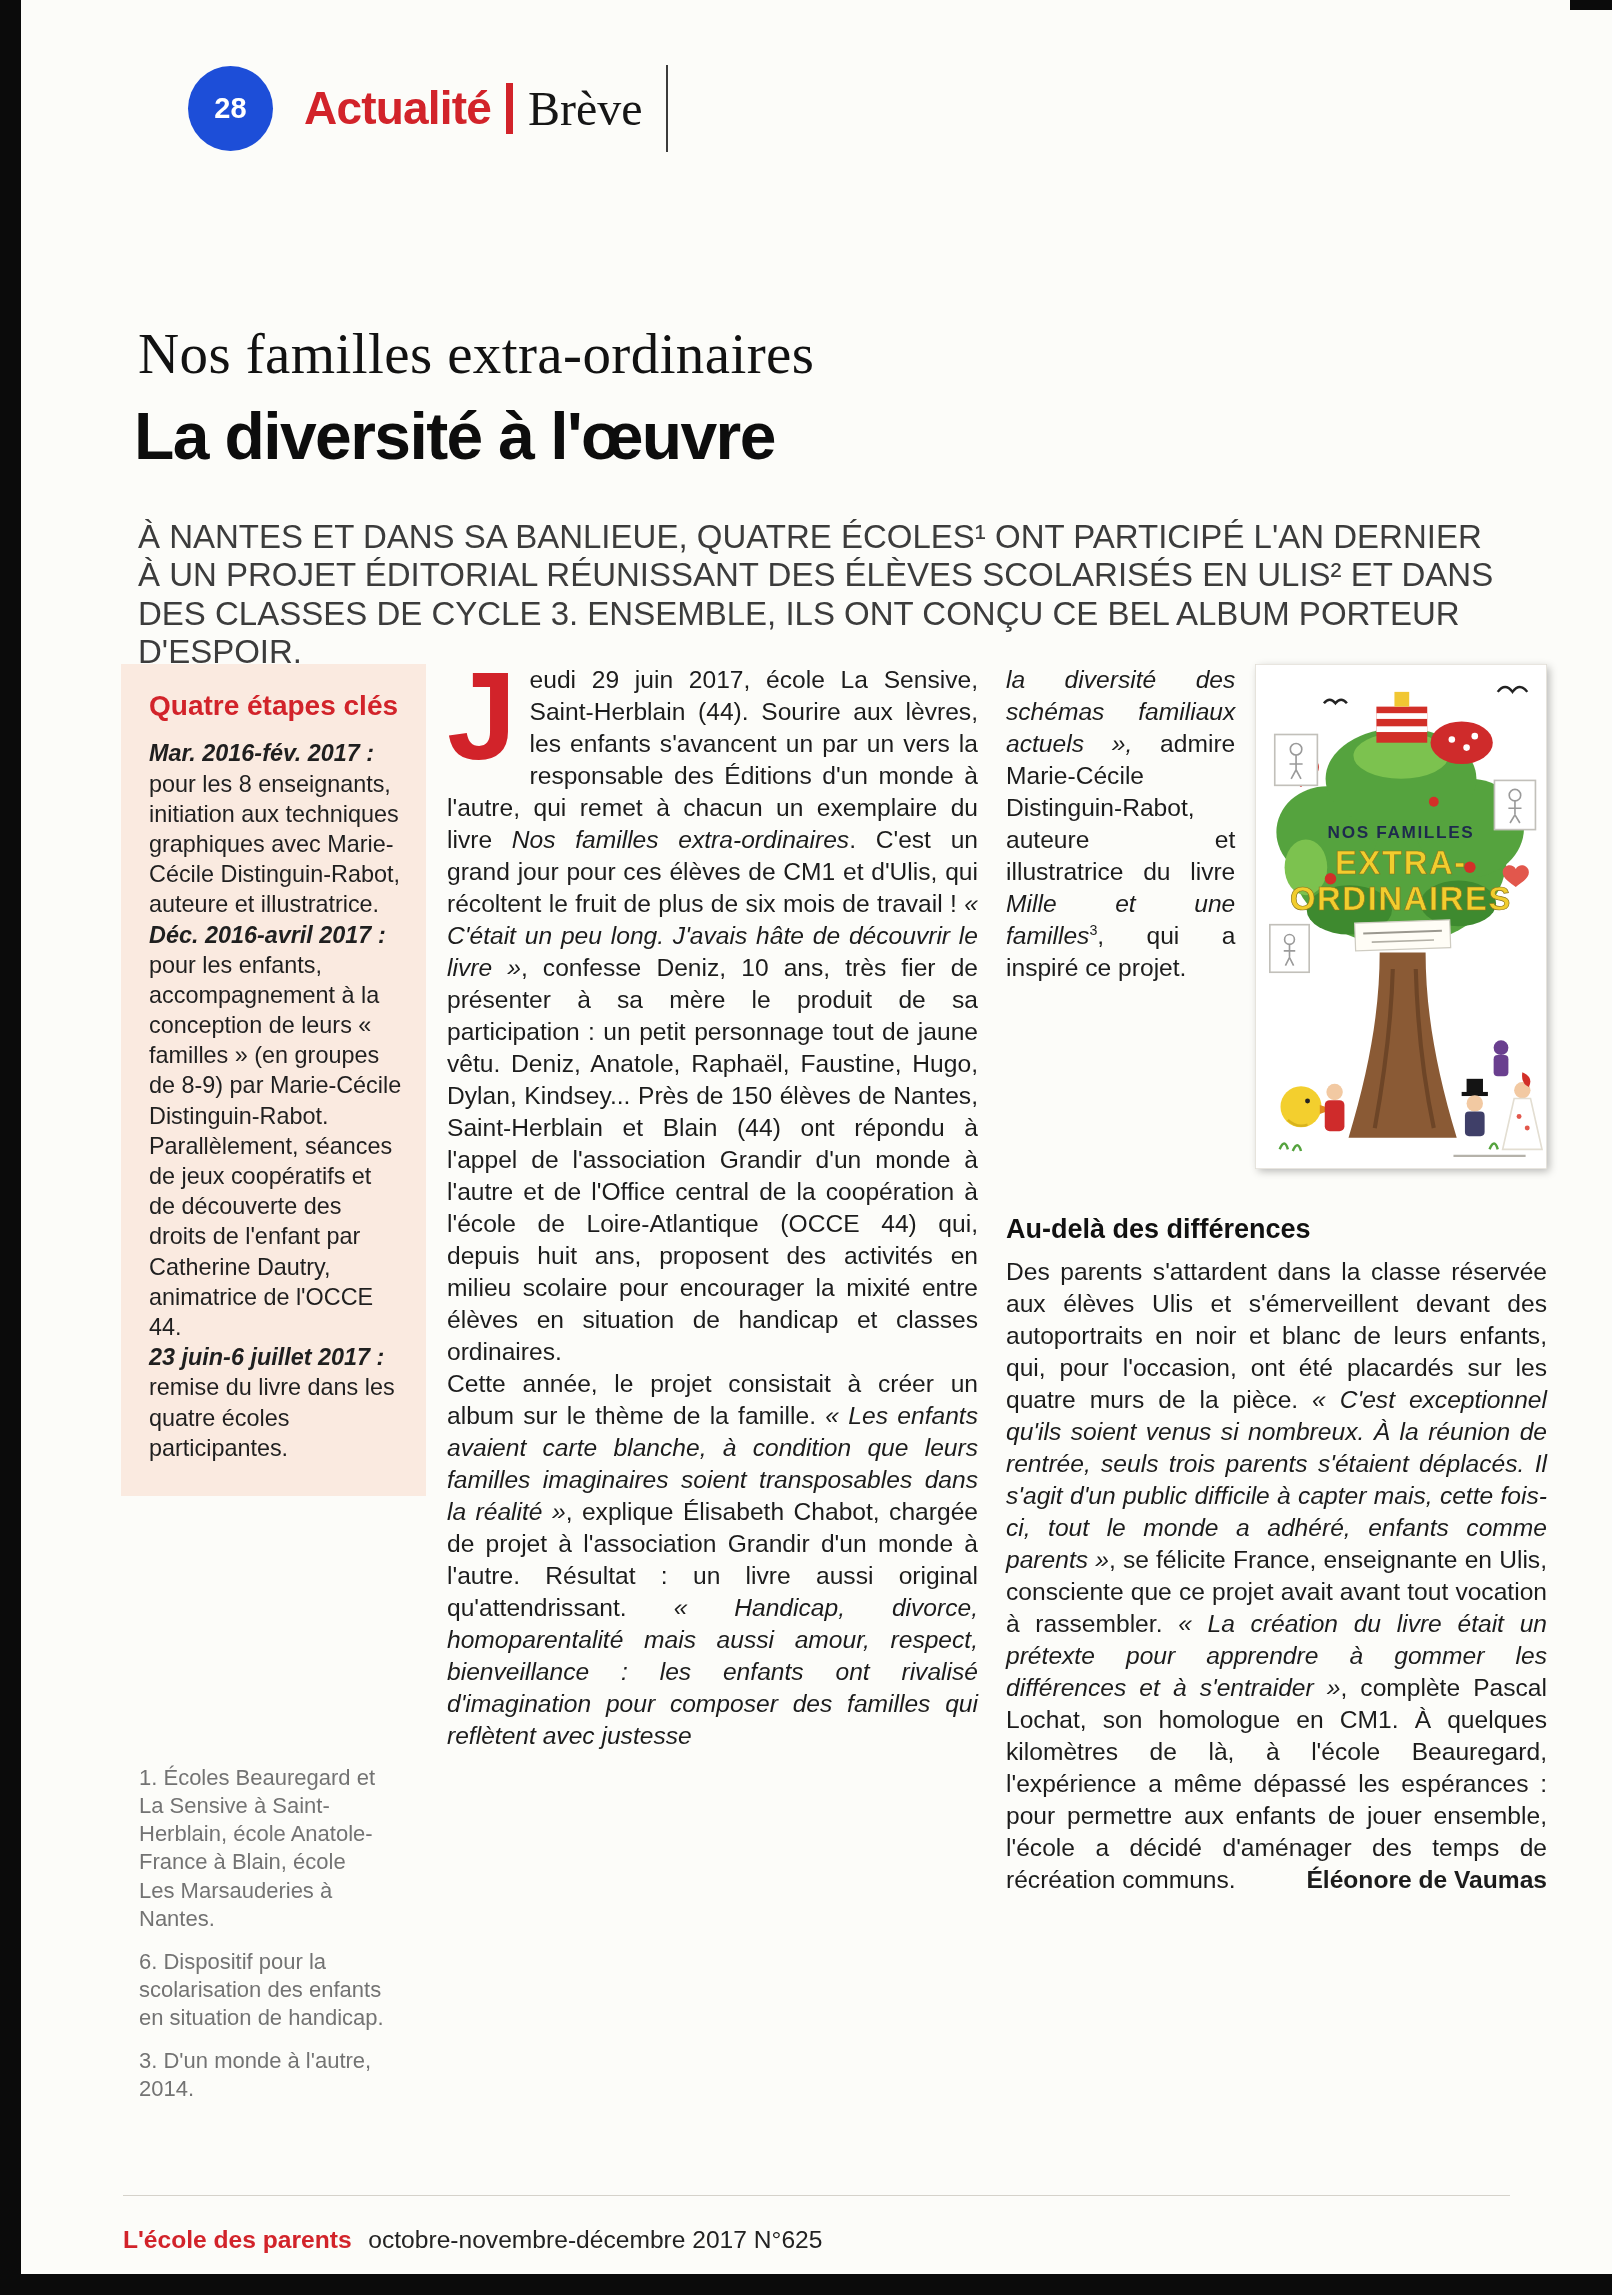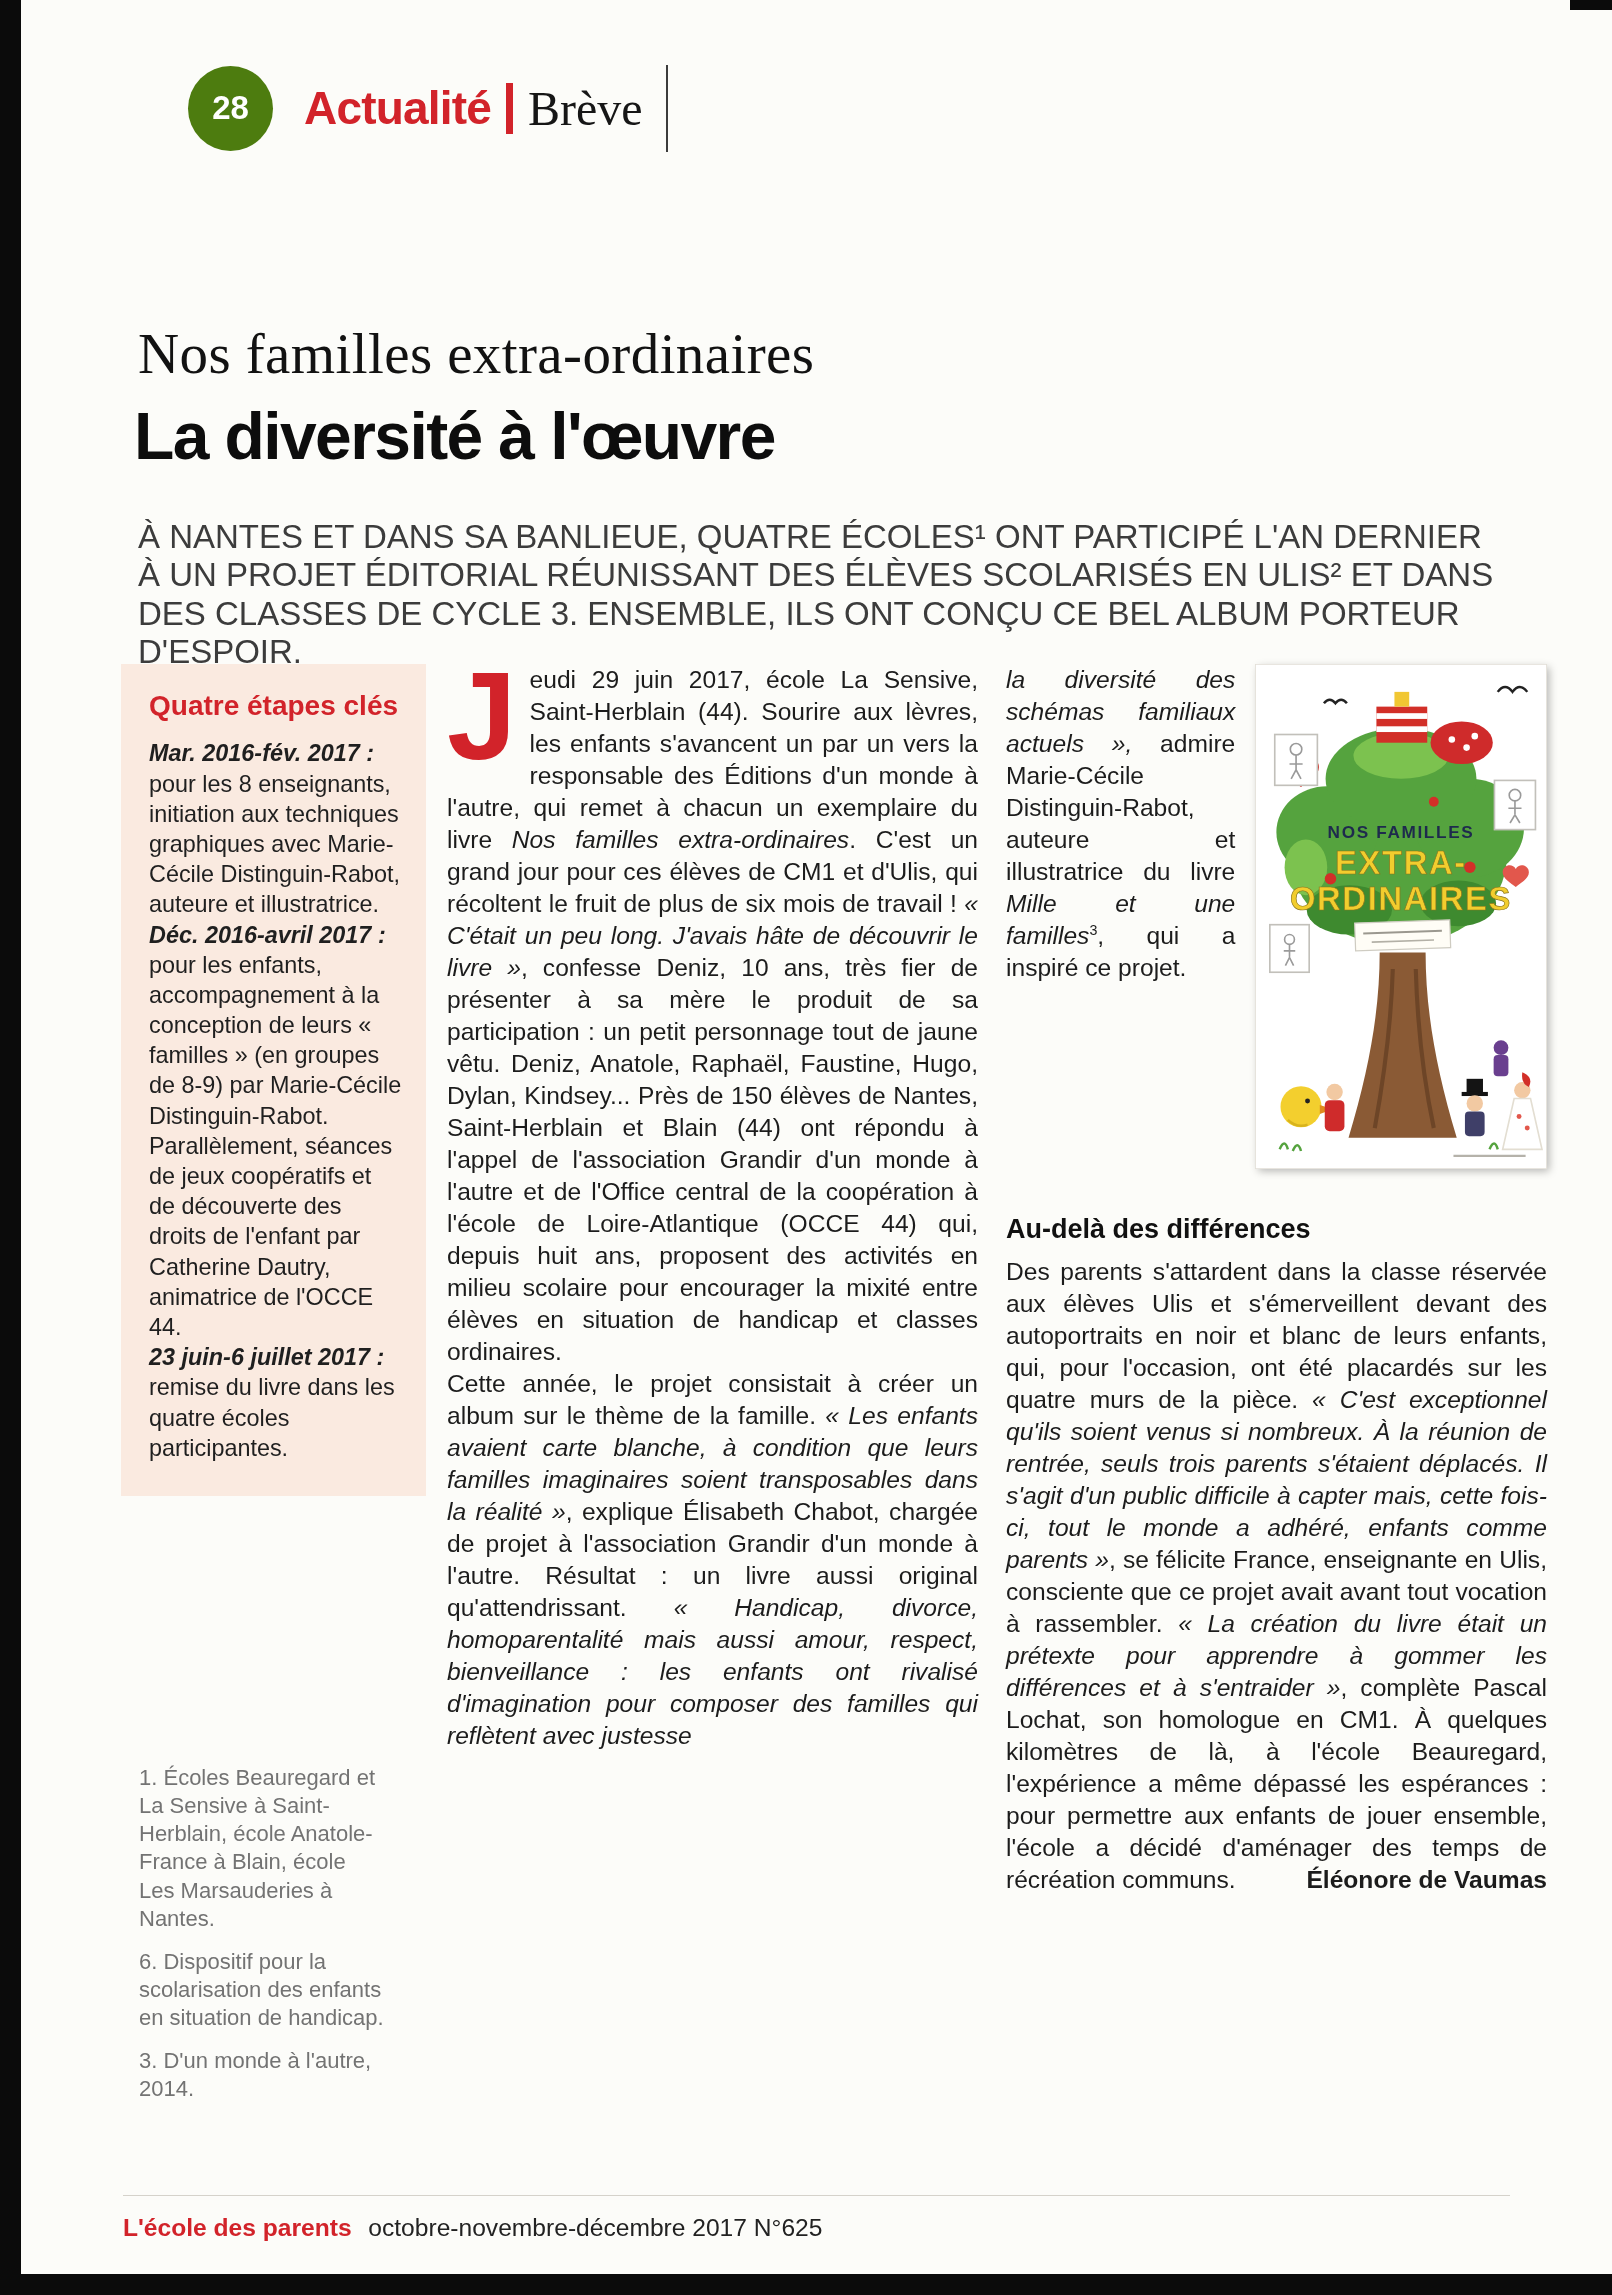--- a/index.html
+++ b/index.html
@@ -10,22 +10,22 @@
     font-family:"Liberation Sans", sans-serif; color:#1d1d1d; overflow:hidden;
   }
   
   .scan-edge-left { position:absolute; left:0; top:0; width:21px; height:100%; background:#0b0b0b; }
   .scan-edge-bottom { position:absolute; left:0; bottom:0; width:100%; height:21px; background:#0b0b0b; }
   .scan-edge-corner { position:absolute; right:0; top:0; width:43px; height:9.8px; background:#0b0b0b; }
 
   
   .masthead { position:absolute; left:188px; top:62px; display:flex; align-items:center; height:92px; }
   .page-number {
-    width:85px; height:85px; border-radius:50%; background:#4d7c0f; color:#ffffff;
-    font-size:33px; font-weight:bold; display:flex; align-items:center; justify-content:center;
+    width:85px; height:85px; border-radius:50%; background:#1d4ed8; color:#ffffff;
+    font-size:29px; font-weight:bold; display:flex; align-items:center; justify-content:center;
   }
   .section { margin-left:31px; font-size:46px; font-weight:bold; color:var(--accent,#d2232a); letter-spacing:-0.8px; }
   .bar-red { width:7.4px; height:51px; background:var(--accent,#d2232a); margin:0 14.8px; }
   .subsection { font-family:"Liberation Serif", serif; font-size:48px; color:#161616; }
   .bar-thin { width:2.5px; height:87px; background:#3c3c3c; margin-left:23px; }
 
   
   .kicker { position:absolute; left:138px; top:321px; font-family:"Liberation Serif", serif;
     font-weight:400; font-size:57px; color:#121212; letter-spacing:0.4px; }
   .title { position:absolute; left:134px; top:398px; font-size:66px; font-weight:bold; color:#0d0d0d; letter-spacing:-1.6px; }
@@ -61,21 +61,21 @@
     fill:#1e2a4d; letter-spacing:2px; text-anchor:middle; }
   .cv-big { font-family:"Liberation Sans", sans-serif; font-size:40px; font-weight:bold;
     fill:#f2cd2e; letter-spacing:2px; text-anchor:middle; stroke:#8a741c; stroke-width:0.8; }
 
   .subhead { clear:both; font-size:27px; font-weight:bold; color:#111111;
     padding-top:21px; margin-bottom:11px; text-align:left; }
   .byline { float:right; font-weight:bold; font-style:normal; }
 
   
   .pagefooter { position:absolute; left:123px; top:2195px; width:1387px;
-    border-top:1.6px solid #d5d2cb; padding-top:18px; font-size:24.6px; }
+    border-top:1.6px solid #d5d2cb; padding-top:30px; font-size:24.6px; }
   .mag { font-weight:bold; color:var(--accent,#d2232a); }
   .issue { color:#222222; margin-left:9.8px; }
 </style>
 </head>
 <body>
 
 <div class="page">
 
   <div class="scan-edge-left"></div>
   <div class="scan-edge-bottom"></div>

